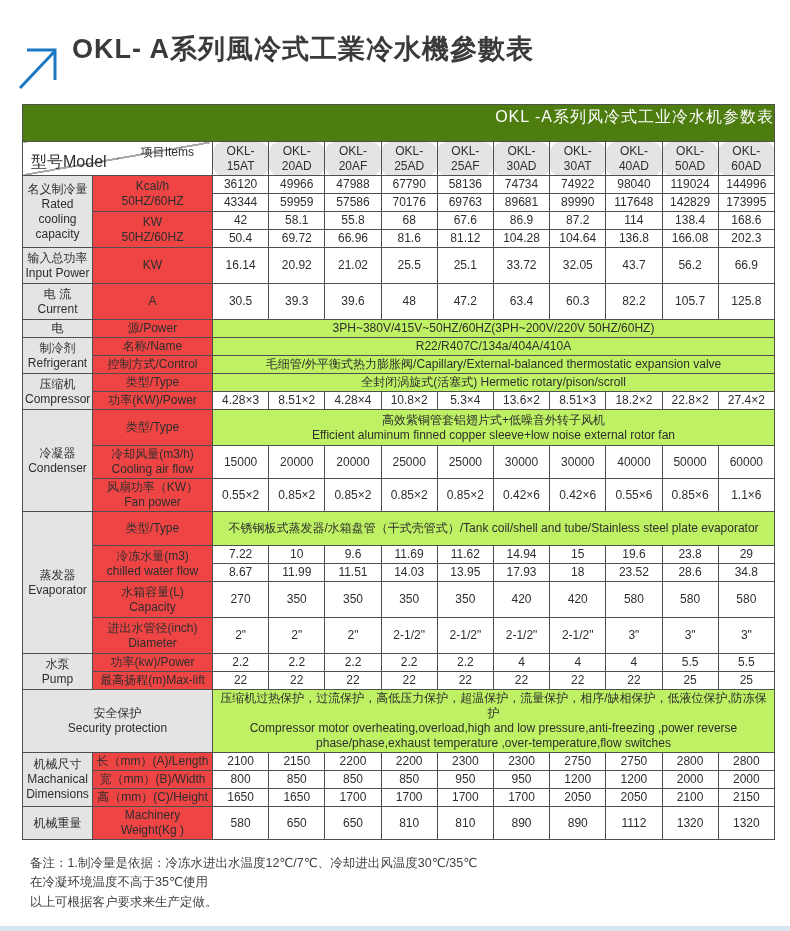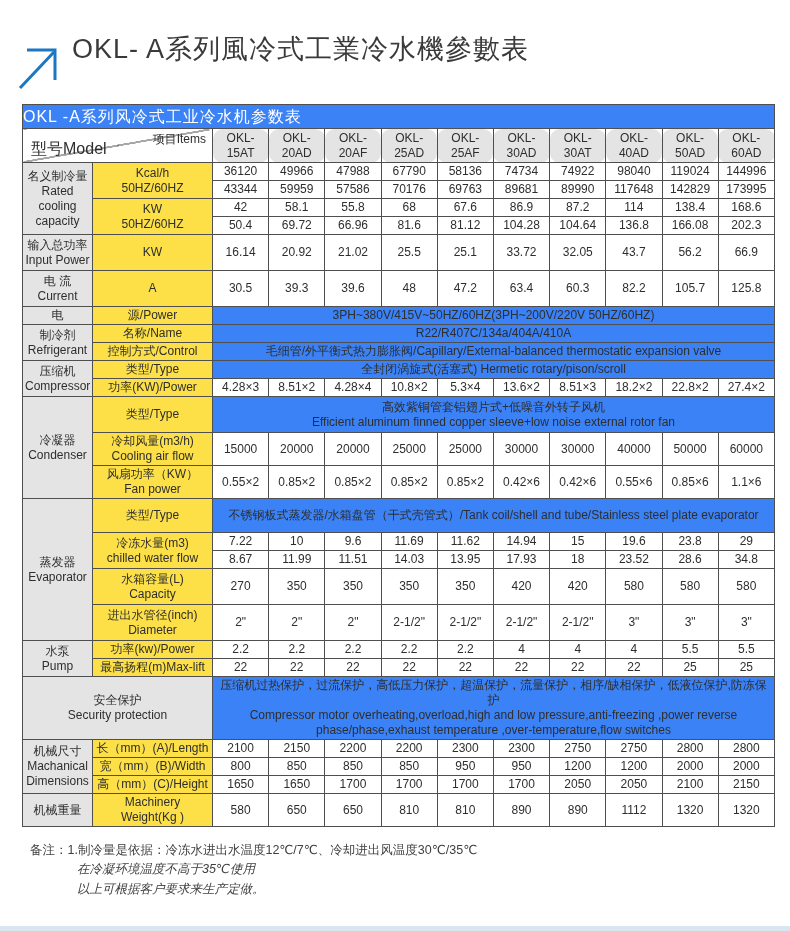--- a/index.html
+++ b/index.html
@@ -3,51 +3,51 @@
 <meta charset="utf-8">
 <style>
   html,body{margin:0;padding:0;}
   body{font-family:"Liberation Sans","DejaVu Sans",sans-serif;background:#ffffff;}
   .page{position:relative;width:790px;height:931px;background:#ffffff;overflow:hidden;}
 
   
   .hdr{display:flex;align-items:flex-start;margin:34px 0 10px 14px;}
   .hdr-icon{margin:6px 10px 0 0;flex:0 0 auto;}
   .hdr-titles{display:flex;flex-direction:column;}
-  .title-zh{font-size:27px;font-weight:normal;color:#3a3a3a;letter-spacing:1px;line-height:1.15;}
+  .title-zh{font-size:27px;font-weight:bold;color:#3a3a3a;letter-spacing:1px;line-height:1.15;}
   .title-en{font-size:17px;color:#3a3a3a;margin-top:3px;letter-spacing:0.2px;}
 
   
   .tbl-wrap{margin-left:22px;width:753px;}
-  .tbl-bar{box-sizing:border-box;height:24px;background:#3b82f6;border:1px solid #4f4f4f;border-bottom:none;
-           color:#ffffff;font-size:16px;text-align:left;line-height:23px;letter-spacing:1px;}
+  .tbl-bar{box-sizing:border-box;height:37px;background:#4d7c0f;border:1px solid #4f4f4f;border-bottom:none;
+           color:#ffffff;font-size:16px;text-align:right;line-height:23px;letter-spacing:1px;}
   table.spec{border-collapse:collapse;table-layout:fixed;width:753px;}
   table.spec td{border:1px solid #4f4f4f;text-align:center;vertical-align:middle;
                 color:#2e2e2e;font-size:12px;line-height:1.25;padding:1px 2px;overflow:hidden;}
   td.g{background:#e4e4e4;}            
-  td.lab{background:#fde047;font-size:11.5px;}  
+  td.lab{background:#ef4444;font-size:11.5px;}  
   td.model{background:#e4e4e4;font-size:12.5px;border-radius:10px;}
   td.num{background:#ffffff;}
-  td.txt{background:#3b82f6;}
+  td.txt{background:#bef264;}
   td.small{font-size:11.5px;white-space:nowrap;}
   .pre{white-space:pre-line;}
   td.corner{background:#ffffff;position:relative;padding:0;
     background-image:linear-gradient(to bottom right,transparent calc(50% - 1px),#4f4f4f calc(50% - 1px),#4f4f4f calc(50% + 0px),transparent calc(50% + 0px));}
-  .c-items{position:absolute;top:3px;right:6px;font-size:12px;color:#2e2e2e;margin-left:15px;}
+  .c-items{position:absolute;top:3px;right:18px;font-size:12px;color:#2e2e2e;margin-left:15px;}
   .c-model{position:absolute;bottom:3px;left:8px;font-size:16px;color:#2e2e2e;}
   td.left{text-align:left;padding-left:4px;margin-top:8px;}
 
   tr.h34{height:34px;} tr.h36{height:36px;} tr.h32{height:32px;}
   tr.h19{height:15px;} tr.h46{height:46px;} tr.h31{height:31px;}
 
   
   .notes{margin:14px 0 0 30px;font-size:12.5px;color:#3f3f3f;line-height:1.55;}
   .notes .line{white-space:pre;}
   .n1{margin-left:38px;}
-  .n2,.n3,.n4{margin-left:47px;font-style:italic;}
+  .n2,.n3,.n4{}
 
   .bottom-strip{position:absolute;left:0;bottom:0;width:790px;height:5px;background:#d9e6f0;}
 </style>
 </head>
 <body>
 
 <div class="page">
 
   <div class="hdr">
     <svg class="hdr-icon" width="48" height="54" viewBox="0 0 48 54">

